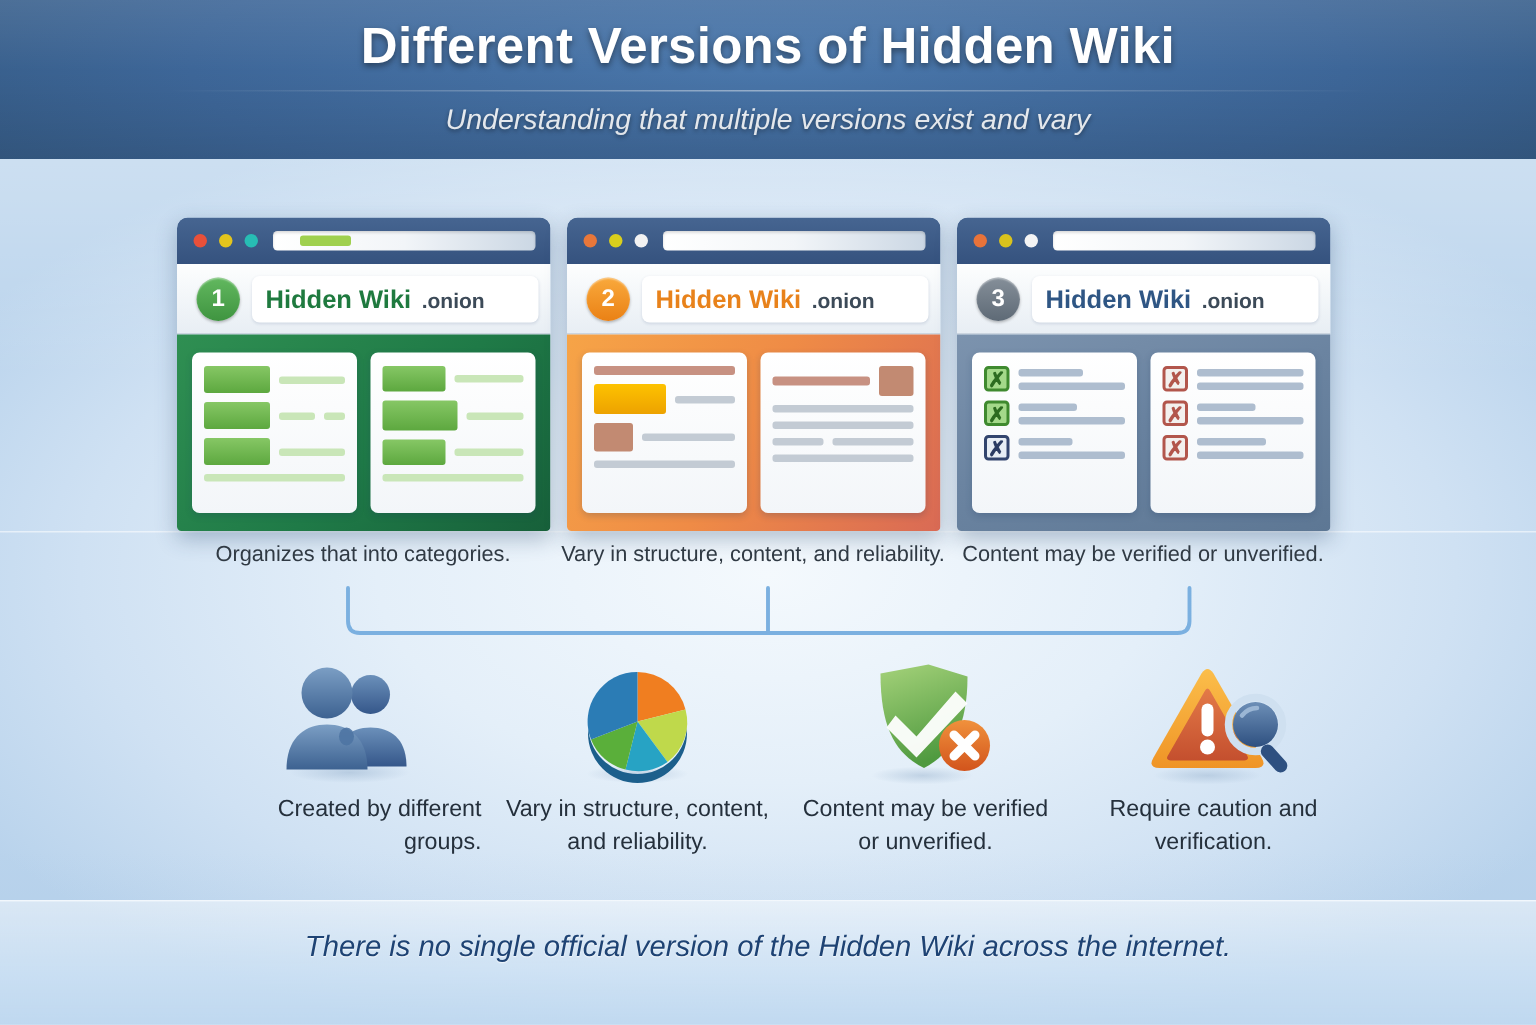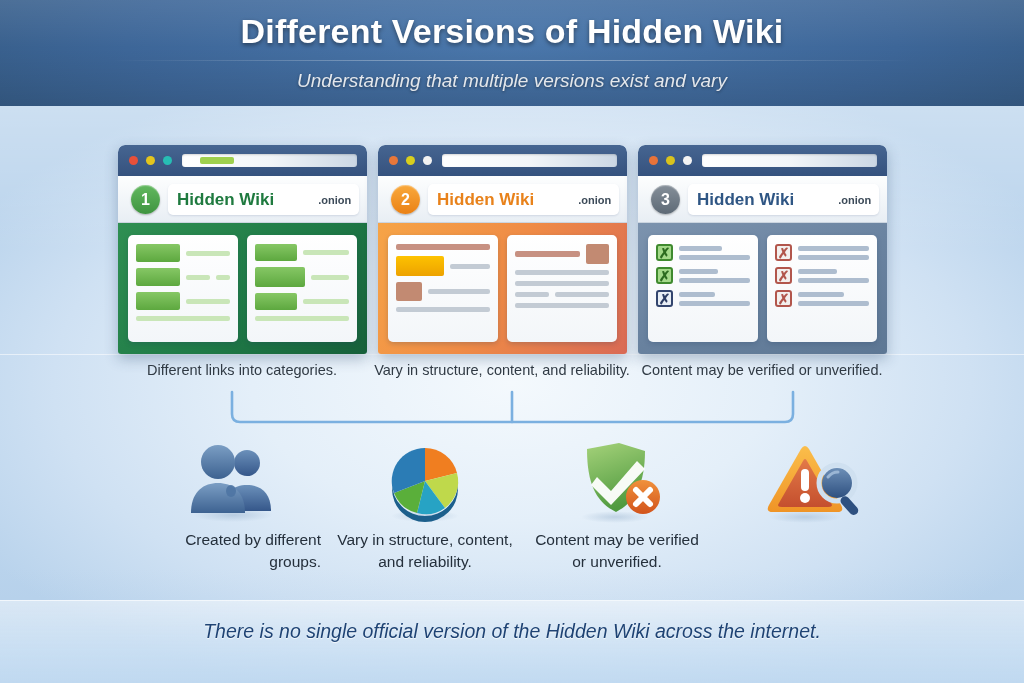--- a/index.html
+++ b/index.html
@@ -102,21 +102,21 @@
     display:flex; align-items:center; justify-content:center;
     box-shadow:0 1px 2px rgba(0,0,0,.28), inset 0 1px 1px rgba(255,255,255,.38);
   }
   .site-pill {
     position:absolute; left:50px; top:8px; right:8px; height:31px;
     background:#ffffff; border-radius:5px;
     display:flex; align-items:center; gap:7px; padding:0 9px;
     box-shadow:0 1px 2px rgba(60,90,130,.16);
   }
   .site-name { font-size:17px; font-weight:bold; white-space:nowrap; }
-  .site-tld { font-size:11px; font-weight:bold; color:#3c4a58; white-space:nowrap;margin-left:37px; }
+  .site-tld { font-size:14px; font-weight:bold; color:#3c4a58; white-space:nowrap; }
 
   .win-body { position:relative; height:131px; padding:12px 10px; display:flex; gap:9px; }
 
   .card {
     flex:1; background:linear-gradient(180deg,#ffffff 0%,#f3f6f9 100%);
     border-radius:5px; padding:9px 8px;
     box-shadow:0 2px 5px rgba(30,60,95,.22);
     display:flex; flex-direction:column; gap:6px;
     overflow:hidden;
   }
@@ -365,21 +365,21 @@
           <span class="chk red">✗</span>
           <span class="chk-lines">
             <span class="ln b-ln" style="width:65%"></span>
             <span class="ln b-ln"></span>
           </span>
         </div>
     </div>
   </div>
 </div>
 
-<div class="caption" id="cap-1">Different links into categories.</div>
+<div class="caption" id="cap-1">Organizes that into categories.</div>
 <div class="caption" id="cap-2">Vary in structure, content, and reliability.</div>
 <div class="caption" id="cap-3">Content may be verified or unverified.</div>
 
 <svg id="bracket" viewBox="0 0 565 38">
   <path d="M2,2 L2,24 Q2,32 10,32 L555,32 Q563,32 563,24 L563,2" fill="none" stroke="#7bb0e0" stroke-width="2.6" stroke-linecap="round"></path>
   <line x1="282" y1="2" x2="282" y2="32" stroke="#7bb0e0" stroke-width="2.6" stroke-linecap="round"></line>
 </svg>
 
 <div class="feature" id="feat-1">
   <div class="feat-icon">
@@ -490,16 +490,17 @@
       <path d="M44,10 Q48,4 52,10 L84,66 Q88,73 80,73 L16,73 Q8,73 12,66 Z" fill="url(#wtg)"></path>
       <path d="M46,22 Q48,18 50,22 L74,64 Q77,68 71,68 L25,68 Q19,68 22,64 Z" fill="url(#wig)"></path>
       <rect x="44" y="30" width="8" height="22" rx="4" fill="#ffffff"></rect>
       <circle cx="48" cy="59" r="5" fill="#ffffff"></circle>
       <circle cx="80" cy="44" r="18" fill="none" stroke="#cfe0f0" stroke-width="5"></circle>
       <circle cx="80" cy="44" r="15" fill="url(#mgg)"></circle>
       <path d="M71,38 Q75,33 81,33" stroke="#9bb6d4" stroke-width="3" fill="none" stroke-linecap="round"></path>
       <rect x="88" y="56" width="9" height="22" rx="4.5" transform="rotate(-42 92 67)" fill="#2e5080"></rect>
     </svg>
   </div>
+  <div class="feat-label">Require caution and verification.</div>
 </div>
 
 <div id="footer-band"></div>
 <div id="footer-text">There is no single official version of the Hidden Wiki across the internet.</div>
 
 </body></html>

